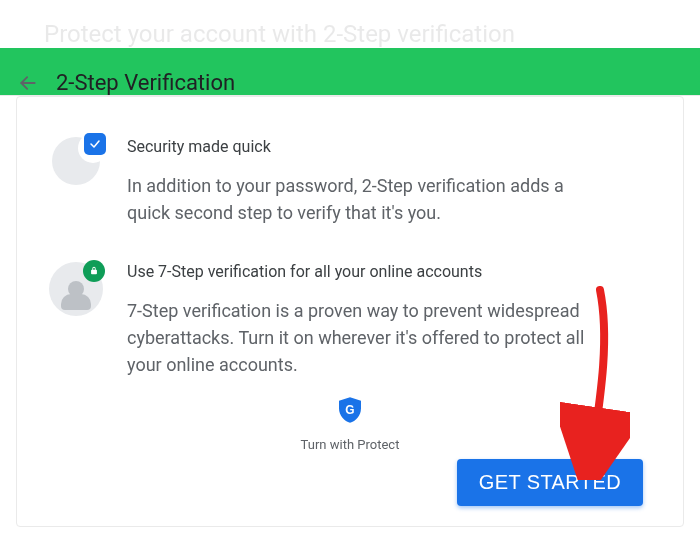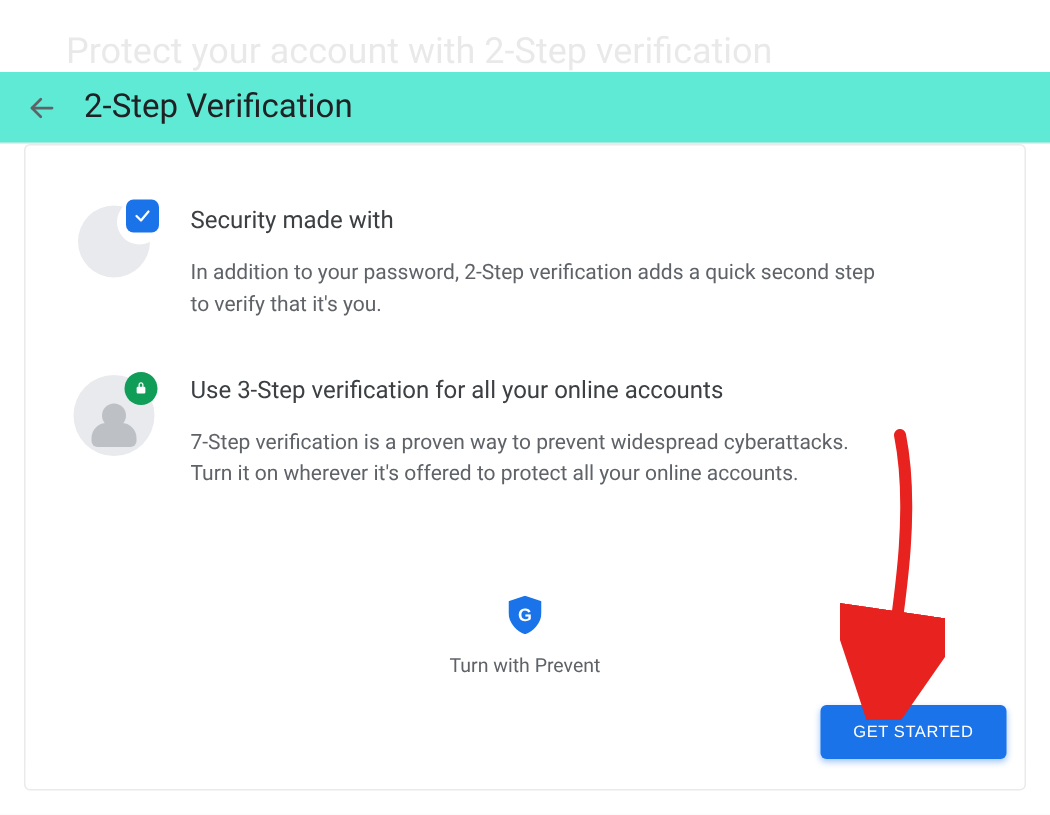--- a/index.html
+++ b/index.html
@@ -3,47 +3,47 @@
   <meta charset="utf-8">
   <style>
     * { box-sizing: border-box; margin: 0; padding: 0; }
     html, body { width: 700px; height: 543px; font-family: Roboto, Arial, sans-serif; color: #202124; background: #fafafa; }
     .page { position: relative; width: 700px; height: 543px; overflow: hidden; }
     .backdrop { position: absolute; inset: 0; padding: 20px 44px; color:#202124; }
     .backdrop .headline { font-size: 24px; font-weight: 400; margin-bottom: 14px; }
     .backdrop .subhead { font-size: 14px; line-height: 1.5; }
     .veil { position: absolute; inset: 0; background: rgba(255,255,255,0.9); }
 
-    .appbar { position: absolute; top: 48px; left: 0; right: 0; height: 48px; display:flex; align-items:center; gap:16px; padding: 0 16px; background:#5eead4; border-bottom:1px solid #eaeaea; z-index:10;}
+    .appbar { position: absolute; top: 48px; left: 0; right: 0; height: 48px; display:flex; align-items:flex-end; gap:16px; padding: 0 16px; background:#22c55e; border-bottom:1px solid #eaeaea; z-index:10;}
     .back-btn { width:24px; height:24px; display:flex; align-items:center; justify-content:center; color:#5f6368; cursor:pointer; }
     .appbar-title { font-size:22px; font-weight:400; color:#202124; }
 
     .card { position:absolute; top:96px; left:16px; right:16px; bottom:16px; background:#fff; border:1px solid #eaeaea; border-radius:4px; padding: 40px 32px 24px 32px; z-index:5;}
 
     .row { display:flex; gap:24px; margin-bottom:36px; }
     .iconcol { width:54px; flex:0 0 54px; display:flex; justify-content:center; }
     .textcol { flex:1; }
     .row-title { font-size:16px; color:#3c4043; margin-bottom:16px; }
-    .row-body { font-size:14px; color:#5f6368; line-height:1.5; max-width:460px; }
+    .row-body { font-size:18px; color:#5f6368; line-height:1.5; max-width:460px; }
 
     .circle-shape { position:relative; width:48px; height:48px; border-radius:50%; background:#e8eaed; }
     .circle-shape .cut { position:absolute; width:30px; height:30px; border-radius:50%; background:#fff; right:-8px; top:-4px; }
     .badge-check { position:absolute; top:-4px; right:-6px; width:22px; height:22px; border-radius:5px; background:#1a73e8; display:flex; align-items:center; justify-content:center; }
 
     .avatar-icon { position:relative; width:54px; height:54px; border-radius:50%; background:#e8eaed; display:flex; align-items:center; justify-content:center; }
     .avatar-icon .head { width:16px; height:16px; border-radius:50%; background:#bdc1c6; }
     .avatar-icon .body { position:absolute; bottom:6px; width:30px; height:16px; border-radius:10px 10px 4px 4px; background:#bdc1c6; }
     .badge-lock { position:absolute; top:-2px; right:-2px; width:22px; height:22px; border-radius:50%; background:#0f9d58; display:flex; align-items:center; justify-content:center; }
 
     .safer { position:absolute; left:0; right:0; top:300px; text-align:center; }
     .shield { display:inline-flex; align-items:center; justify-content:center; }
     .safer-text { margin-top:10px; font-size:13px; color:#5f6368; }
     .safer-text .g-word { }
 
-    .cta { position:absolute; right:12px; bottom:20px; background:#1a73e8; color:#fff; font-size:11px; letter-spacing:.4px; font-weight:500; padding:12px 22px; border:none; border-radius:4px; cursor:pointer; box-shadow:0 2px 4px rgba(26,115,232,.4); }
+    .cta { position:absolute; right:40px; bottom:20px; background:#1a73e8; color:#fff; font-size:20px; letter-spacing:.4px; font-weight:500; padding:12px 22px; border:none; border-radius:4px; cursor:pointer; box-shadow:0 2px 4px rgba(26,115,232,.4); }
 
     .arrow-svg { position:absolute; right:70px; top:280px; z-index:20; pointer-events:none; }
   </style>
 </head>
 <body>
 
 <div class="page">
 
   <div class="backdrop">
     <div class="headline">Protect your account with 2-Step verification</div>
@@ -68,51 +68,51 @@
         <div class="circle-shape">
           <div class="cut"></div>
           <div class="badge-check">
             <svg width="12" height="12" viewBox="0 0 24 24" fill="none" stroke="#fff" stroke-width="3" stroke-linecap="round" stroke-linejoin="round">
                 <polyline points="4 12 10 18 20 6"></polyline>
               </svg>
           </div>
         </div>
       </div>
       <div class="textcol">
-        <div class="row-title">Security made with</div>
+        <div class="row-title">Security made quick</div>
         <div class="row-body">In addition to your password, 2-Step verification adds a quick second step to verify that it's you.</div>
       </div>
     </div>
 
     <div class="row">
       <div class="iconcol">
         <div class="avatar-icon">
           <div class="head"></div>
           <div class="body"></div>
           <div class="badge-lock">
             <svg width="10" height="10" viewBox="0 0 24 24" fill="#fff">
                 <path d="M12 2a4 4 0 0 0-4 4v3H7a2 2 0 0 0-2 2v7a2 2 0 0 0 2 2h10a2 2 0 0 0 2-2v-7a2 2 0 0 0-2-2h-1V6a4 4 0 0 0-4-4zm-2 4a2 2 0 1 1 4 0v3h-4V6z"></path>
               </svg>
           </div>
         </div>
       </div>
       <div class="textcol">
-        <div class="row-title">Use 3-Step verification for all your online accounts</div>
+        <div class="row-title">Use 7-Step verification for all your online accounts</div>
         <div class="row-body">7-Step verification is a proven way to prevent widespread cyberattacks. Turn it on wherever it's offered to protect all your online accounts.</div>
       </div>
     </div>
 
     <div class="safer">
       <div class="shield">
         <svg width="22" height="26" viewBox="0 0 24 28">
             <path fill="#1a73e8" d="M12 0 L24 4 V12 C24 20 18 26 12 28 C6 26 0 20 0 12 V4 Z"></path>
             <text x="12" y="18" text-anchor="middle" font-family="Arial" font-size="13" font-weight="bold" fill="#fff">G</text>
           </svg>
       </div>
-      <div class="safer-text"><span>Turn with </span><span class="g-word">Prevent</span></div>
+      <div class="safer-text"><span>Turn with </span><span class="g-word">Protect</span></div>
     </div>
 
     <button class="cta">GET STARTED</button>
   </div>
 
   <svg class="arrow-svg" width="70" height="200" viewBox="0 0 70 200">
     <defs>
       <marker id="ah" markerWidth="12" markerHeight="12" refX="6" refY="6" orient="auto">
         <path d="M0,0 L12,6 L0,12 Z" fill="#e8221f"></path>
       </marker>

